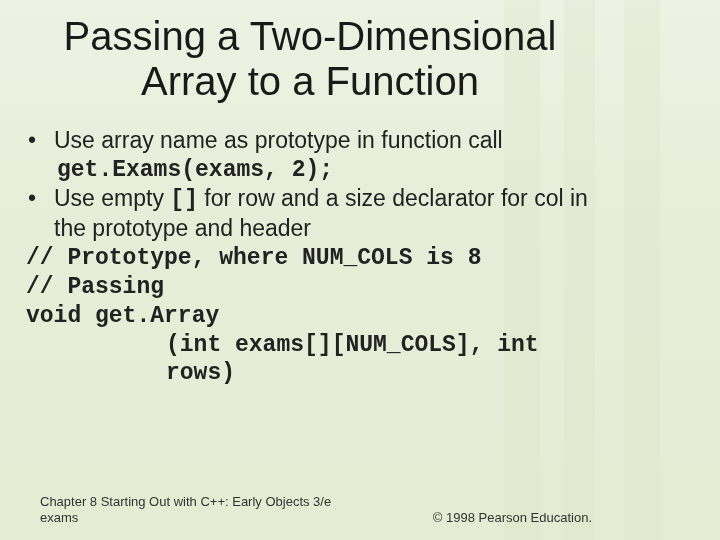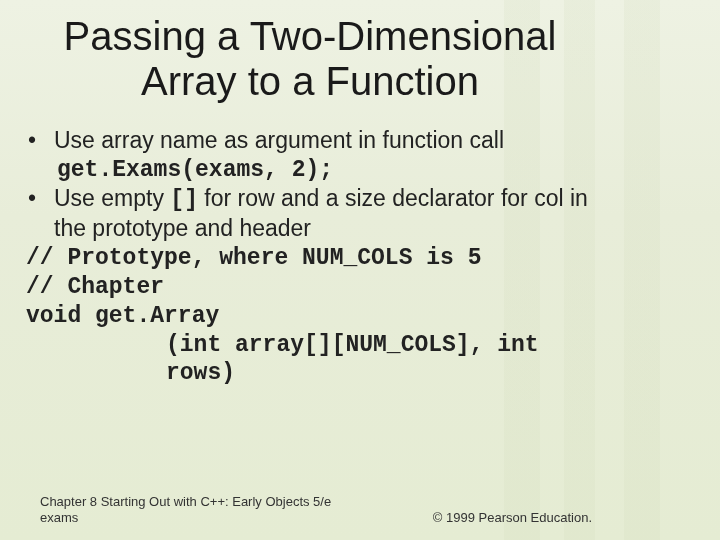--- a/index.html
+++ b/index.html
@@ -99,40 +99,40 @@
 <body>
 <div class="bg-bands"></div>
 
 <div class="slide">
   <h1 class="title">Passing a Two-Dimensional Array to a Function</h1>
 
   <div class="content">
 
     <div class="bullet">
       <div class="dot">•</div>
-      <div class="txt">Use array name as argument in function call</div>
+      <div class="txt">Use array name as prototype in function call</div>
     </div>
     <div class="code-indent">get.Exams(exams, 2);</div>
 
     <div class="bullet">
       <div class="dot">•</div>
       <div class="txt">
         <span>Use empty </span><span class="code">[]</span><span> for row and a size declarator for col in the prototype and header</span>
       </div>
     </div>
 
-    <div class="code-line">// Prototype, where NUM_COLS is 5</div>
-    <div class="code-line">// Chapter</div>
+    <div class="code-line">// Prototype, where NUM_COLS is 8</div>
+    <div class="code-line">// Passing</div>
     <div class="code-line">void get.Array</div>
-    <div class="code-line indent2">(int array[][NUM_COLS], int rows)</div>
+    <div class="code-line indent2">(int exams[][NUM_COLS], int rows)</div>
 
   </div>
 
   <div class="footer">
     <div class="footer-left">
-      <div>Chapter 8 Starting Out with C++: Early Objects 5/e</div>
+      <div>Chapter 8 Starting Out with C++: Early Objects 3/e</div>
       <div>exams</div>
     </div>
     <div class="footer-right">
-      <div>© 1999 Pearson Education.</div>
+      <div>© 1998 Pearson Education.</div>
     </div>
   </div>
 </div>
 
 </body></html>

